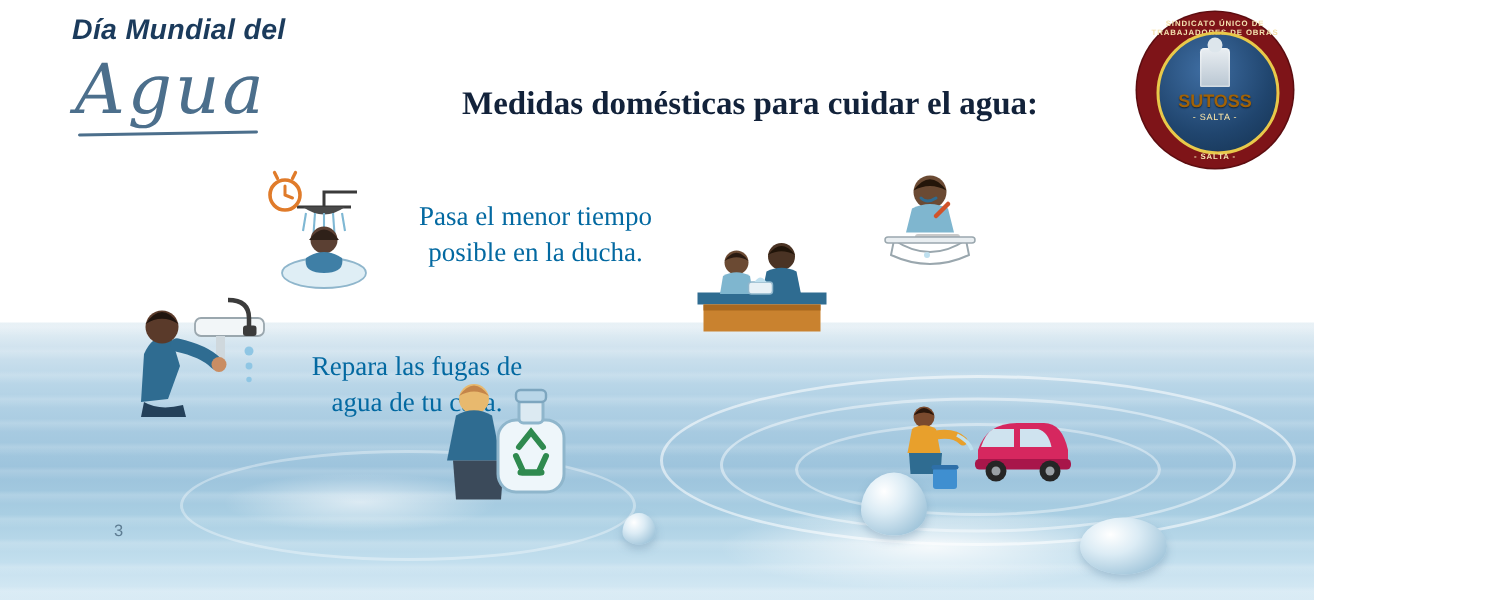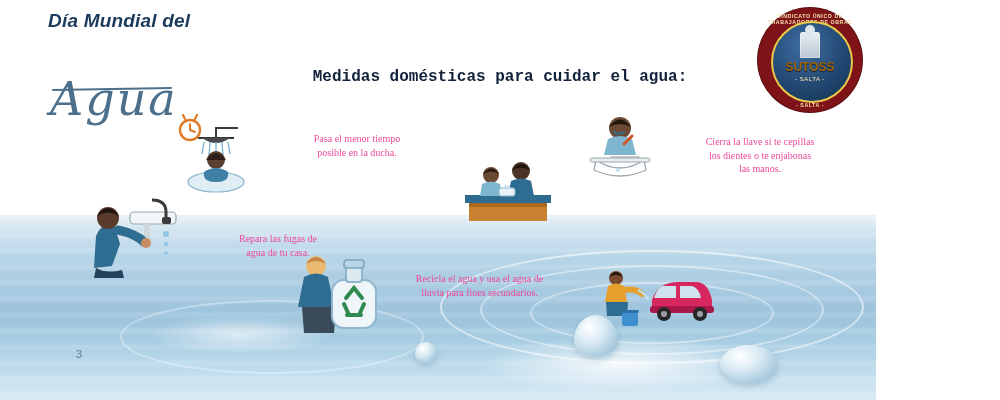--- a/index.html
+++ b/index.html
@@ -87,41 +87,40 @@
   }
   .agua-word {
     position: absolute;
     left: 50px;
     top: 32px;
     font-family: "DejaVu Serif", serif;
     font-style: italic;
     font-size: 46px;
     color: #4c6f8c;
     letter-spacing: 2px;
-    margin-top: 40px;
   }
   .agua-underline {
     position: absolute;
     left: 52px;
     top: 88px;
     width: 120px;
     height: 2px;
     background: #4c6f8c;
     border-radius: 2px;
     transform: rotate(-1deg);
   }
   .main-title {
     position: absolute;
     left: 285px;
-    top: 68px;
+    top: 56px;
     width: 430px;
     text-align: center;
-    font-family: Liberation Mono, monospace;
+    font-family: Liberation Serif, serif;
     font-weight: bold;
-    font-size: 16px;
+    font-size: 22px;
     color: #12223a;
   }
 
   
   .logo {
     position: absolute;
     right: 14px;
     top: 8px;
     width: 104px;
     height: 104px;
@@ -194,23 +193,23 @@
     left: 5px; top: -7px;
     width: 10px; height: 10px;
     border-radius: 50%;
     background: #dde6ec;
   }
 
   
   .caption {
     position: absolute;
     font-family: "Liberation Serif", serif;
-    font-size: 10px;
+    font-size: 18px;
     line-height: 1.35;
-    color: #ec4899;
+    color: #0369a1;
     text-align: center;
   }
 
   
   .ill { position: absolute; }
   svg { display: block; overflow: visible; }
 
   .page-number {
     position: absolute;
     left: 76px;
@@ -313,39 +312,37 @@
       <path d="M29 19 q11 -15 22 0 q-11 -6 -22 0z" fill="#241509"></path>
       <path d="M28 31 q12 -6 24 0 l4 16 l-32 0z" fill="#7fb6cf"></path>
       <path d="M34 24 q4 4 10 0" stroke="#2f6c91" stroke-width="2" fill="none" stroke-linecap="round"></path>
       <rect x="30" y="48" width="30" height="4" rx="2" fill="#c9c9c9"></rect>
       <path d="M16 52 q24 16 48 0 l2 10 q-26 12 -52 0z" fill="#ffffff" stroke="#9aa7ae" stroke-width="1.3"></path>
       <rect x="10" y="50" width="60" height="4" rx="2" fill="#e9eef1" stroke="#9aa7ae" stroke-width="1"></rect>
       <path d="M44 36 l8 -8" stroke="#d0532a" stroke-width="3" stroke-linecap="round"></path>
       <circle cx="38" cy="62" r="2" fill="#bfe0ef"></circle>
     </svg>
   </div>
-  <div class="caption" style="left:660px; top:135px; width:200px;">Cierra la llave si te cepillas<br>los dientes o te enjabonas<br>las manos.</div>
 
   <div class="ill" style="left:290px; top:250px;">
     <svg width="110" height="85" viewBox="0 0 110 85">
       <circle cx="26" cy="16" r="10" fill="#e8b96e"></circle>
       <path d="M16 14 q10 -14 20 0 q-10 -6 -20 0z" fill="#c4854a"></path>
       <path d="M14 27 q12 -7 24 0 l6 30 l-36 0z" fill="#2f6c91"></path>
       <path d="M12 57 l34 0 l-2 26 l-30 0z" fill="#3b4a5a"></path>
       <rect x="42" y="30" width="44" height="48" rx="12" fill="#eef6fa" stroke="#8fb6cc" stroke-width="2"></rect>
       <rect x="56" y="16" width="16" height="16" rx="3" fill="#dceaf2" stroke="#8fb6cc" stroke-width="2"></rect>
       <rect x="54" y="10" width="20" height="8" rx="3" fill="#b9d6e8" stroke="#7da6bf" stroke-width="1.6"></rect>
       <g fill="none" stroke="#2f8a4f" stroke-width="4" stroke-linecap="round">
         <path d="M56 48 l8 -10 l8 10"></path>
         <path d="M74 54 l-5 11 l-12 0"></path>
         <path d="M54 54 l5 11 l12 0"></path>
       </g>
     </svg>
   </div>
-  <div class="caption" style="left:372px; top:272px; width:215px;">Recicla el agua y usa el agua de<br>lluvia para fines secundarios.</div>
 
   <div class="ill" style="left:600px; top:262px;">
     <svg width="120" height="70" viewBox="0 0 120 70">
       <path d="M52 38 q6 -18 26 -18 l18 0 q12 0 16 18 l0 12 l-60 0z" fill="#d6275f"></path>
       <path d="M62 24 l14 0 l0 12 l-22 0 q3 -9 8 -12z" fill="#cfe3ef"></path>
       <path d="M80 24 l12 0 q7 2 9 12 l-21 0z" fill="#cfe3ef"></path>
       <rect x="50" y="44" width="64" height="7" rx="3" fill="#a8164a"></rect>
       <circle cx="64" cy="52" r="7" fill="#262626"></circle>
       <circle cx="64" cy="52" r="3" fill="#9aa0a5"></circle>
       <circle cx="100" cy="52" r="7" fill="#262626"></circle>

